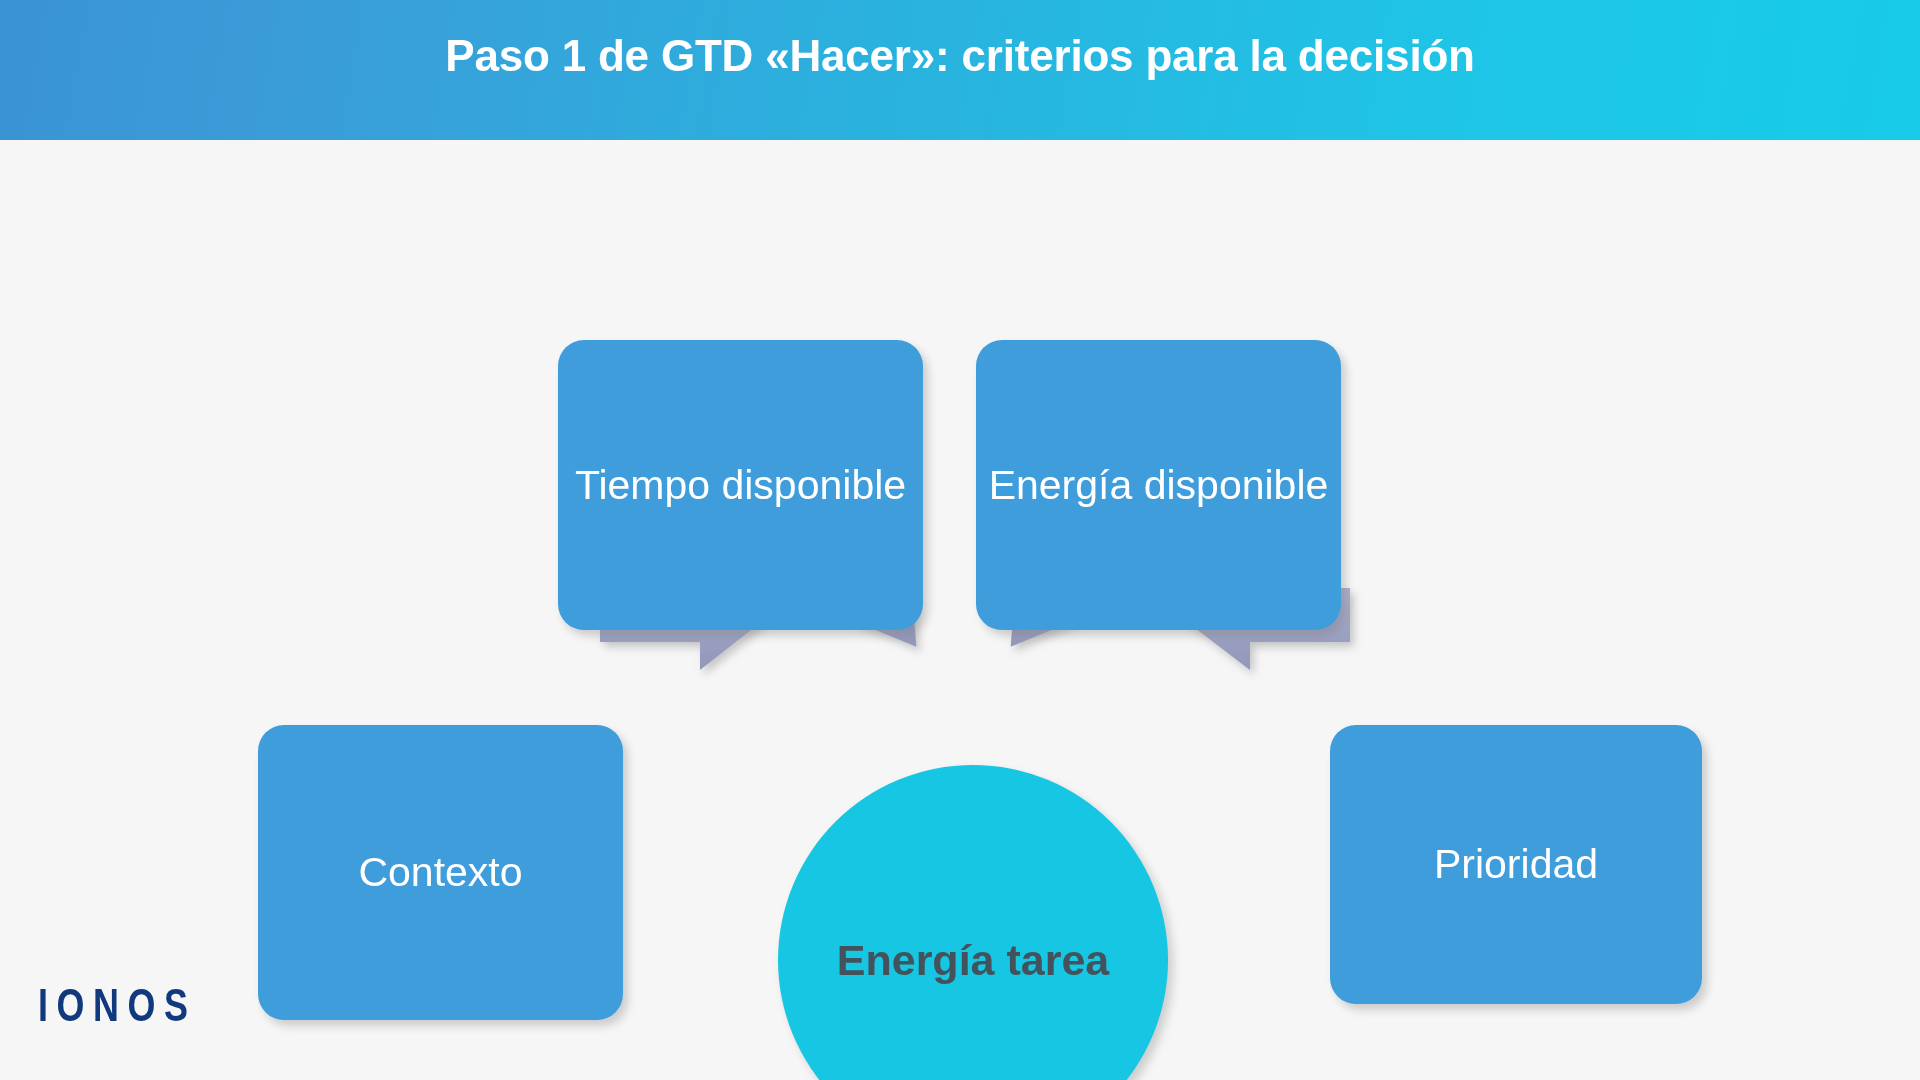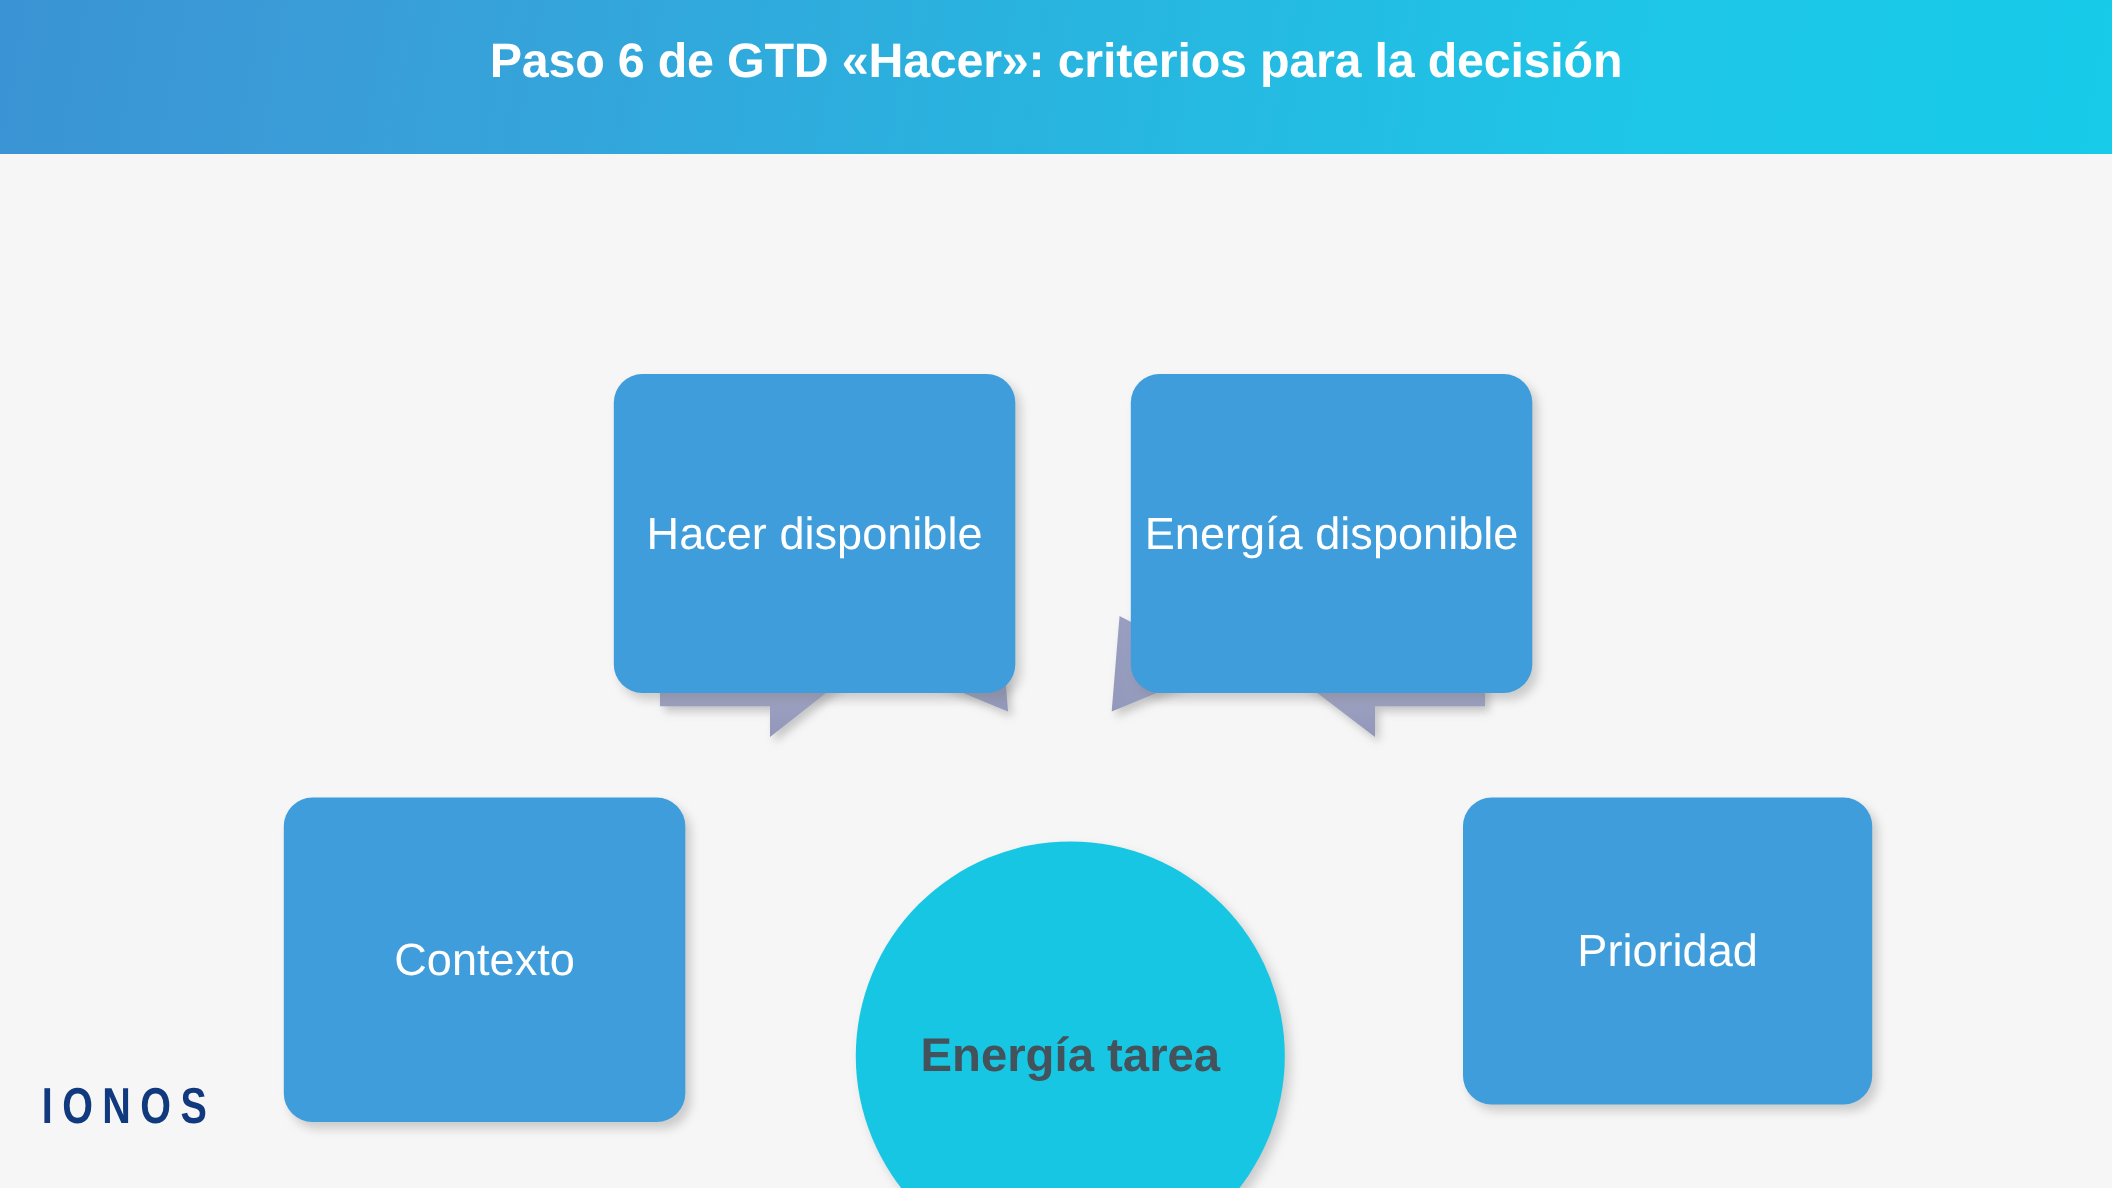--- a/index.html
+++ b/index.html
@@ -80,21 +80,21 @@
     line-height: 1.18;
     z-index: 4;
   }
 
   .node-box .label {
     display: block;
     padding: 0 10px;
   }
 
   #box-tiempo   { left: 558px; top: 200px;  width: 365px; height: 290px; }
-  #box-energia  { left: 1028px; top: 200px; width: 365px; height: 290px; }
+  #box-energia  { left: 976px; top: 200px; width: 365px; height: 290px; }
   #box-contexto { left: 258px; top: 585px;  width: 365px; height: 295px; }
   #box-prioridad{ left: 1330px; top: 585px; width: 372px; height: 279px; }
 
   
   #center-circle {
     position: absolute;
     left: 778px;
     top: 625px;
     width: 390px;
     height: 390px;
@@ -126,21 +126,21 @@
     transform-origin: left center;
     z-index: 6;
   }
 </style>
 </head>
 <body>
 
 <div id="stage">
 
   <div id="header-band"></div>
-  <div id="header-title">Paso 6 de GTD «Hacer»: criterios para la decisión</div>
+  <div id="header-title">Paso 1 de GTD «Hacer»: criterios para la decisión</div>
 
   <div id="diagram">
 
     <svg id="arrow-layer" viewBox="0 0 1920 940" xmlns="http://www.w3.org/2000/svg">
       <defs>
         <filter id="arrShadow" x="-30%" y="-30%" width="180%" height="180%">
           <feDropShadow dx="4" dy="5" stdDeviation="4" flood-color="#8c8c8c" flood-opacity="0.45"></feDropShadow>
         </filter>
         <linearGradient id="arrGradDR" x1="0" y1="0" x2="1" y2="1">
           <stop offset="0%" stop-color="#aeb3cf"></stop>
@@ -167,21 +167,21 @@
       <g filter="url(#arrShadow)">
         <polygon fill="url(#arrGradH)" points="600,448 700,448 700,420 770,475 700,530 700,502 600,502"></polygon>
       </g>
 
       <g filter="url(#arrShadow)">
         <polygon fill="url(#arrGradH)" points="1350,448 1250,448 1250,420 1178,475 1250,530 1250,502 1350,502"></polygon>
       </g>
     </svg>
 
     <div class="node-box" id="box-tiempo">
-      <span class="label">Hacer disponible</span>
+      <span class="label">Tiempo disponible</span>
     </div>
 
     <div class="node-box" id="box-energia">
       <span class="label">Energía disponible</span>
     </div>
 
     <div class="node-box" id="box-contexto">
       <span class="label">Contexto</span>
     </div>
 

